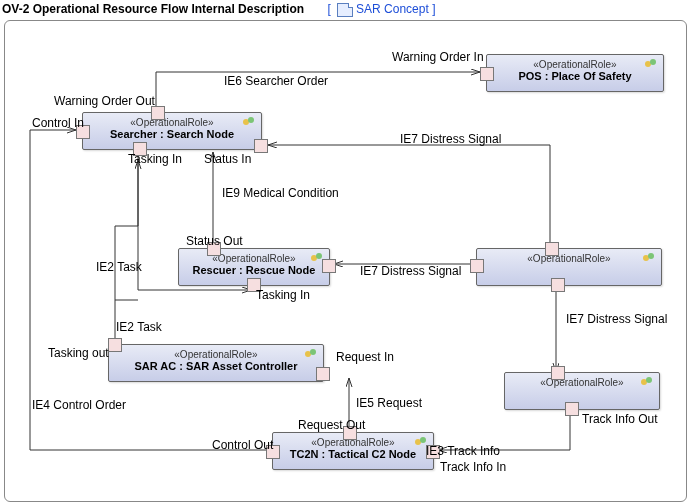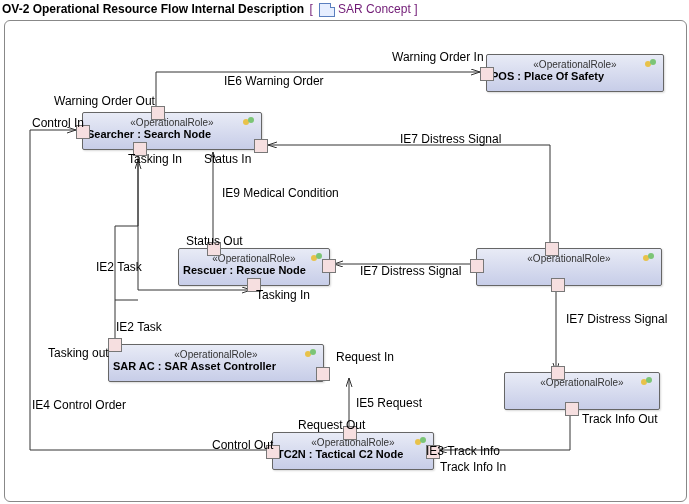--- a/index.html
+++ b/index.html
@@ -1,22 +1,22 @@
 <!DOCTYPE html>
 <html><head>
 <meta charset="utf-8">
 <style>
   html,body{margin:0;padding:0;font-family:Arial,Helvetica,sans-serif;font-size:11px;color:#000;background:#fff}
   #canvas{position:relative;width:689px;height:504px;background:#fff}
   .title-bar{position:absolute;left:2px;top:2px;font-weight:bold;font-size:12px}
-  .title-bar .ref{font-weight:normal;margin-left:2px;color:#701a75}
+  .title-bar .ref{font-weight:normal;margin-left:20px;color:#1d4ed8}
   .frame{position:absolute;left:4px;top:20px;width:681px;height:480px;border:1px solid #888;border-radius:6px}
   .node{position:absolute;background:linear-gradient(#e8ebf6,#c7cde8);border:1px solid #666;border-radius:2px;box-shadow:1px 1px 2px rgba(0,0,0,.15)}
   .node .stereo{display:block;text-align:center;font-size:10px;color:#333;margin-top:4px}
-  .node .nm{display:block;text-align:left;font-weight:bold;font-size:11px;padding:0 4px 4px}
+  .node .nm{display:block;text-align:center;font-weight:bold;font-size:11px;padding:0 4px 4px}
   .port{position:absolute;width:12px;height:12px;background:#f6dfe0;border:1px solid #777}
   .lbl{position:absolute;font-size:12px;color:#000;white-space:nowrap}
   .icon-circles{position:absolute;right:4px;top:4px;width:14px;height:10px}
   .icon-circles::before,.icon-circles::after{content:"";position:absolute;width:6px;height:6px;border-radius:50%}
   .icon-circles::before{left:0;top:2px;background:#e8c24a}
   .icon-circles::after{left:5px;top:0;background:#7cc576}
   .ref-icon{display:inline-block;width:14px;height:12px;border:1px solid #5a7fbf;background:#e6eeff;vertical-align:middle;margin:0 3px;position:relative}
   .ref-icon::after{content:"";position:absolute;right:-1px;top:-1px;width:4px;height:4px;background:#fff;border-left:1px solid #5a7fbf;border-bottom:1px solid #5a7fbf}
   svg{position:absolute;left:0;top:0;pointer-events:none}
 </style>
@@ -61,21 +61,21 @@
     <path d="M270,450 L30,450 L30,130 L76,130" stroke="#333" fill="none" marker-end="url(#ah)"></path>
   </svg>
 
   <div class="node" style="left:486px;top:54px;width:176px;height:36px">
     <span class="icon-circles"></span>
     <span class="stereo">«OperationalRole»</span>
     <span class="nm">POS : Place Of Safety</span>
     <div class="port" style="left:-7px;top:12px"></div>
   </div>
   <div class="lbl" style="left:392px;top:50px">Warning Order In</div>
-  <div class="lbl" style="left:224px;top:74px">IE6 Warning Order</div>
+  <div class="lbl" style="left:224px;top:74px">IE6 Searcher Order</div>
 
   <div class="node" style="left:82px;top:112px;width:178px;height:36px">
     <span class="icon-circles"></span>
     <span class="stereo">«OperationalRole»</span>
     <span class="nm">Searcher : Search Node</span>
     <div class="port" style="left:68px;top:-7px"></div>
     <div class="port" style="left:-7px;top:12px"></div>
     <div class="port" style="left:50px;bottom:-7px"></div>
     <div class="port" style="right:-7px;top:26px"></div>
   </div>

